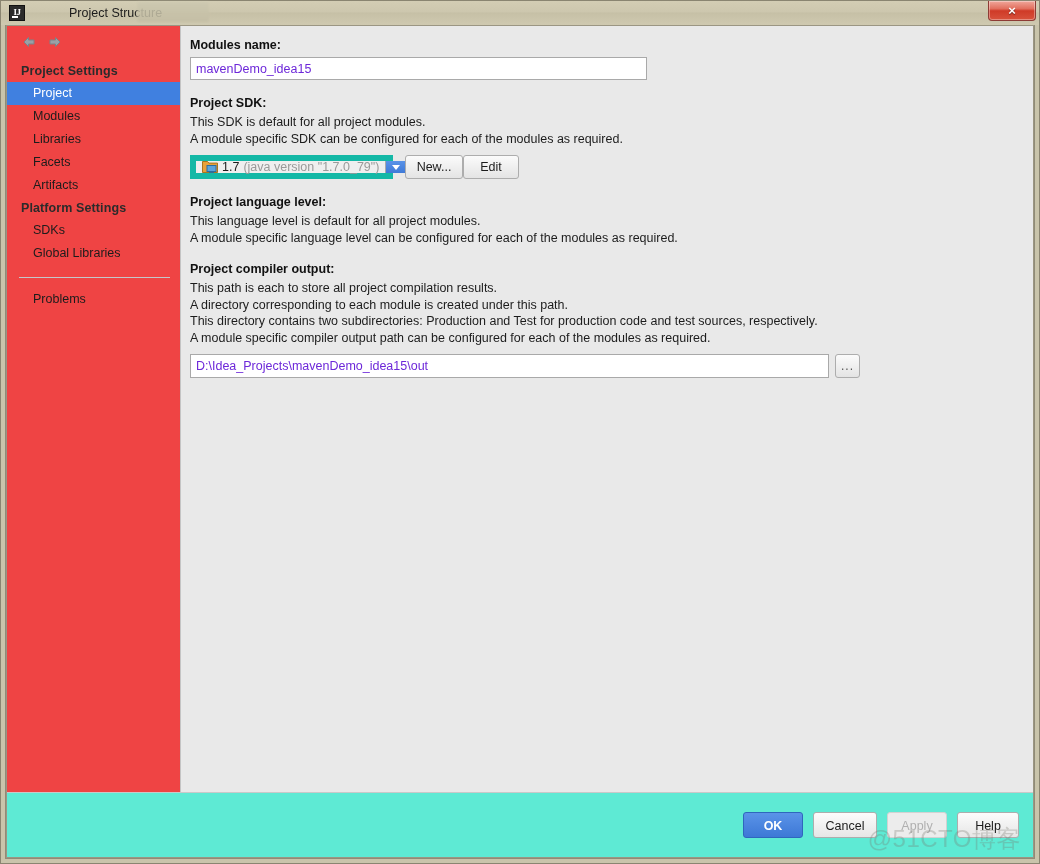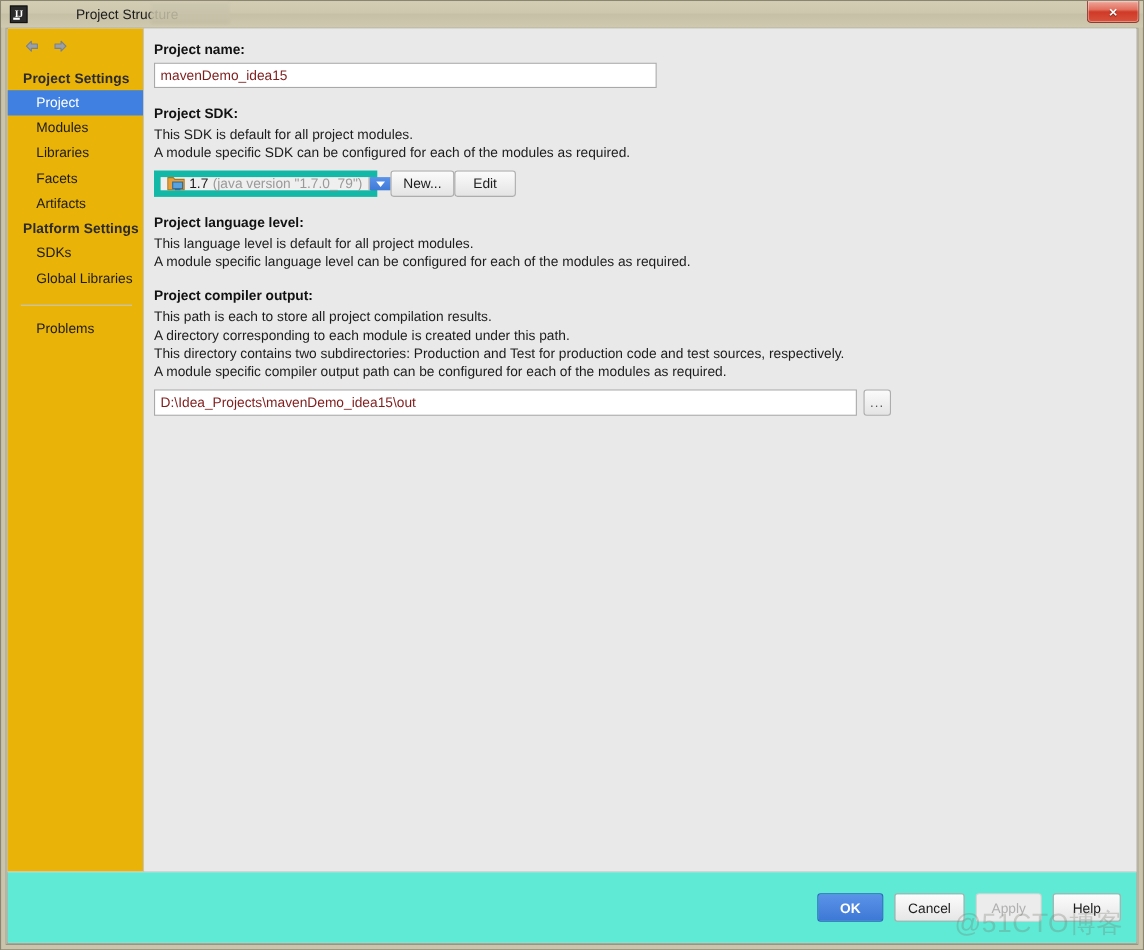--- a/index.html
+++ b/index.html
@@ -125,23 +125,23 @@
   .panes {
     display: flex;
     flex: 1;
     min-height: 0;
     background: #e9e9e9;
     border-bottom: 1px solid #c9c9c9;
   }
 
   
   .sidebar {
-    width: 124px;
-    flex: none;
-    background: #eab308;
+    width: 174px;
+    flex: none;
+    background: #ef4444;
     border-right: 1px solid #c4c4c4;
     display: flex;
     flex-direction: column;
     padding-top: 6px;
     box-sizing: border-box;
   }
   .nav-arrows {
     display: flex;
     gap: 10px;
     padding: 2px 0 10px 14px;
@@ -199,21 +199,21 @@
     white-space: nowrap;
   }
 
   
   .text-input {
     box-sizing: border-box;
     height: 23px;
     background: #ffffff;
     border: 1px solid #a9a9a9;
     font-size: 12.5px;
-    color: #7f1d1d;
+    color: #6d28d9;
     padding: 0 5px;
     line-height: 21px;
     font-family: "Liberation Sans", sans-serif;
     outline: none;
   }
   #project-name-input { width: 457px; margin-top: 1px; }
 
   .row { display: flex; align-items: center; }
   .mt8 { margin-top: 8px; }
 
@@ -389,21 +389,21 @@
         <div class="side-item">SDKs</div>
         <div class="side-item">Global Libraries</div>
 
         <div class="side-sep"></div>
         <div class="side-item">Problems</div>
       </div>
 
       <div class="content">
 
         
-        <div class="sec-title">Project name:</div>
+        <div class="sec-title">Modules name:</div>
         <input class="text-input" id="project-name-input" type="text" value="mavenDemo_idea15" style="">
 
         
         <div class="sec-title spaced">Project SDK:</div>
         <div class="desc">This SDK is default for all project modules.</div>
         <div class="desc">A module specific SDK can be configured for each of the modules as required.</div>
 
         <div class="row mt8">
           <div class="combo" id="sdk-combo">
             <div class="combo-face">

